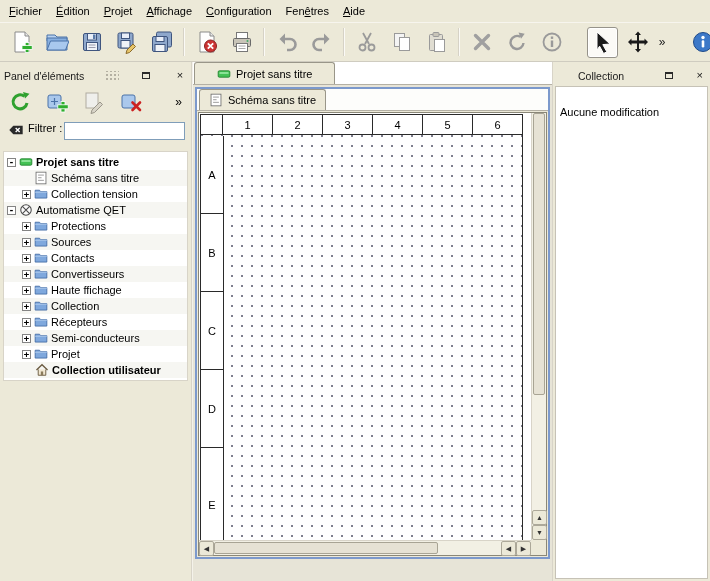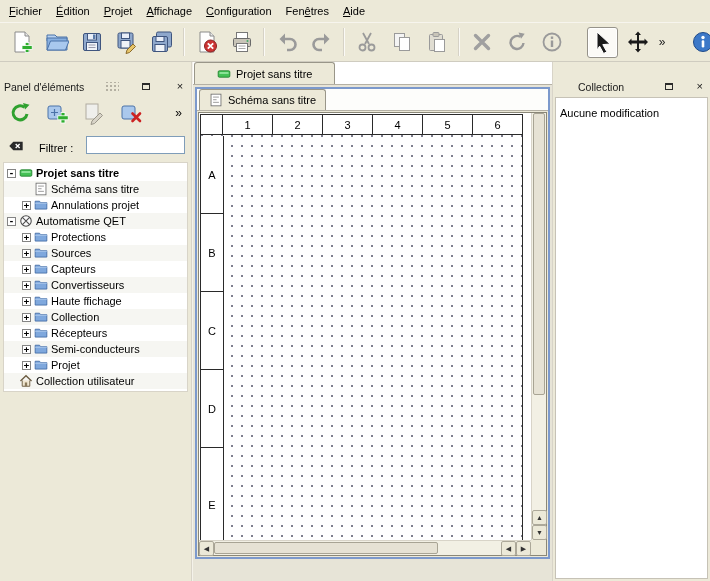--- a/index.html
+++ b/index.html
@@ -19,30 +19,30 @@
 .tb-btn svg{width:24px;height:24px}
 .tb-btn.active{border-color:#96938a;background:#fbfaf6;box-shadow:inset 0 0 0 1px #fff}
 .tb-sep{width:0;height:28px;border-left:1px solid #d6d2c6;border-right:1px solid #fbfaf6;margin:0 4px;flex:0 0 auto}
 .tb-spacer{width:16px;flex:0 0 auto}
 .tb-chevron{width:14px;height:30px;display:flex;align-items:center;justify-content:center;font-size:12px;color:#222;flex:0 0 auto}
 
 .main{flex:1;display:flex;min-height:0}
 
 
 .left-dock{width:192px;flex:0 0 192px;display:flex;flex-direction:column;border-right:1px solid #d8d4c8;padding:1px 1px 0 1px;background:#ece9d8}
-.dock-title{height:17px;display:flex;align-items:center;gap:20px;padding:0 3px;margin-top:15px}
+.dock-title{height:17px;display:flex;align-items:center;gap:20px;padding:0 3px;margin-top:4px}
 .dock-label{font-size:10.5px;white-space:nowrap;color:#1a1a1a}
 .grip{flex:1;height:9px;background-image:radial-gradient(circle,#b4b0a2 1px,transparent 1.3px);background-size:4px 4px;background-position:1px 2px}
 .dock-btn{width:14px;height:13px;display:flex;align-items:center;justify-content:center;font-size:11px;line-height:1;color:#1a1a1a}
 .float-glyph{display:block;width:8px;height:7px;border:1px solid #2a2a2a;border-top-width:2px;background:transparent}
 .dock-toolbar{height:35px;display:flex;align-items:center;gap:10px;padding:3px 5px}
 .dt-btn{width:27px;height:27px;display:flex;align-items:center;justify-content:center}
 .dt-btn svg{width:24px;height:24px}
 .dt-chevron{margin-left:auto;font-size:12px;padding-right:3px}
-.filter-row{height:27px;display:flex;align-items:flex-end;gap:13px;padding:3px 5px}
+.filter-row{height:27px;display:flex;align-items:flex-start;gap:2px;padding:3px 5px}
 .filter-clear{width:20px;height:16px;flex:0 0 20px}
 .filter-clear svg{width:100%;height:100%}
 .filter-label{white-space:nowrap}
 .filter-input{flex:1;height:18px;min-width:0;border:1px solid #7f9db9;background:#fff;font:inherit;padding:1px 3px}
 .tree{background:#fff;border:1px solid #d8d4c8;margin:5px 2px 0 2px;padding:2px 0}
 .tree-row{height:16px;display:flex;align-items:center;gap:3px;white-space:nowrap}
 .tree-row.alt{background:#f6f6f2}
 .expander{width:9px;height:9px;flex:0 0 9px;border:1px solid #848484;background:#fff;display:flex;align-items:center;justify-content:center;font:bold 9px/7px "DejaVu Sans Mono",monospace}
 .expander.blank{border:none;background:transparent}
 .ticon{width:14px;height:14px;flex:0 0 14px}
@@ -76,21 +76,21 @@
 .vthumb{position:absolute;left:1px;right:1px;top:0;height:71%;background:#e6e2d4;border:1px solid #a8a494;border-radius:2px}
 .hscroll{position:absolute;left:0;bottom:0;right:15px;height:15px;display:flex;background:#f2f0e4;border-top:1px solid #d8d4c8}
 .htrack{flex:1;position:relative}
 .hthumb{position:absolute;top:1px;bottom:1px;left:0;width:78%;background:#e6e2d4;border:1px solid #a8a494;border-radius:2px}
 .sbtn{width:15px;height:15px;flex:0 0 15px;display:flex;align-items:center;justify-content:center;font-size:7px;color:#333;background:#ece9d8;border:1px solid #aca899;border-radius:2px}
 .corner-box{position:absolute;right:0;bottom:0;width:15px;height:15px;background:#ece9d8}
 
 
 .right-dock{width:158px;flex:0 0 158px;display:flex;flex-direction:column;border-left:1px solid #d8d4c8;padding:1px 2px 2px 2px;background:#ece9d8}
 .undo-area{flex:1;background:#fff;border:1px solid #c6c2b6;margin-top:2px}
-.undo-empty{padding:9px 4px}
+.undo-empty{padding:19px 4px}
 </style>
 </head>
 <body>
 
 <div class="app">
 
   <div class="menubar">
       <span class="menu-item"><u>F</u>ichier</span>
       <span class="menu-item"><u>É</u>dition</span>
       <span class="menu-item"><u>P</u>rojet</span>
@@ -298,21 +298,21 @@
                 <path d="M7 7h10M7 11.5h6M7 16h10" stroke="#888" stroke-width="1.4" fill="none"></path>
               </svg></span>
             <span class="tlabel">Schéma sans titre</span>
           </div>
           <div class="tree-row" style="padding-left: 18px;">
             <span class="expander">+</span>
             <span class="ticon"><svg viewBox="0 0 24 24">
                 <path d="M2 5.5h7.5l2 2.5H22v11H2z" fill="#7fa8dd" stroke="#3c66a0" stroke-width="1.4"></path>
                 <path d="M2 9h20" stroke="#b0cbee" stroke-width="1.6"></path>
               </svg></span>
-            <span class="tlabel">Annulations projet</span>
+            <span class="tlabel">Collection tension</span>
           </div>
           <div class="tree-row alt" style="padding-left: 3px;">
             <span class="expander">-</span>
             <span class="ticon"><svg viewBox="0 0 24 24">
                 <circle cx="12" cy="12" r="9" fill="#fafafa" stroke="#4a4a4a" stroke-width="1.8"></circle>
                 <path d="M5.8 5.8l12.4 12.4M18.2 5.8L5.8 18.2" stroke="#4a4a4a" stroke-width="1.8" fill="none"></path>
               </svg></span>
             <span class="tlabel">Automatisme QET</span>
           </div>
           <div class="tree-row" style="padding-left: 18px;">
@@ -330,21 +330,21 @@
                 <path d="M2 9h20" stroke="#b0cbee" stroke-width="1.6"></path>
               </svg></span>
             <span class="tlabel">Sources</span>
           </div>
           <div class="tree-row" style="padding-left: 18px;">
             <span class="expander">+</span>
             <span class="ticon"><svg viewBox="0 0 24 24">
                 <path d="M2 5.5h7.5l2 2.5H22v11H2z" fill="#7fa8dd" stroke="#3c66a0" stroke-width="1.4"></path>
                 <path d="M2 9h20" stroke="#b0cbee" stroke-width="1.6"></path>
               </svg></span>
-            <span class="tlabel">Capteurs</span>
+            <span class="tlabel">Contacts</span>
           </div>
           <div class="tree-row alt" style="padding-left: 18px;">
             <span class="expander">+</span>
             <span class="ticon"><svg viewBox="0 0 24 24">
                 <path d="M2 5.5h7.5l2 2.5H22v11H2z" fill="#7fa8dd" stroke="#3c66a0" stroke-width="1.4"></path>
                 <path d="M2 9h20" stroke="#b0cbee" stroke-width="1.6"></path>
               </svg></span>
             <span class="tlabel">Convertisseurs</span>
           </div>
           <div class="tree-row" style="padding-left: 18px;">
@@ -380,21 +380,21 @@
             <span class="tlabel">Semi-conducteurs</span>
           </div>
           <div class="tree-row" style="padding-left: 18px;">
             <span class="expander">+</span>
             <span class="ticon"><svg viewBox="0 0 24 24">
                 <path d="M2 5.5h7.5l2 2.5H22v11H2z" fill="#7fa8dd" stroke="#3c66a0" stroke-width="1.4"></path>
                 <path d="M2 9h20" stroke="#b0cbee" stroke-width="1.6"></path>
               </svg></span>
             <span class="tlabel">Projet</span>
           </div>
-          <div class="tree-row alt" style="padding-left: 3px;">
+          <div class="tree-row alt" style="padding-left: 19px; font-weight: bold;">
             <span class="expander blank"></span>
             <span class="ticon"><svg viewBox="0 0 24 24">
                 <path d="M2.5 12L12 3l9.5 9" fill="none" stroke="#6a5a40" stroke-width="2.2"></path>
                 <path d="M5.5 11v10h13V11" fill="#f0e6d0" stroke="#6a5a40" stroke-width="1.6"></path>
                 <rect x="10" y="14.5" width="4" height="6.5" fill="#8a7a5a"></rect>
               </svg></span>
             <span class="tlabel">Collection utilisateur</span>
           </div>
         </div>
     </aside>

